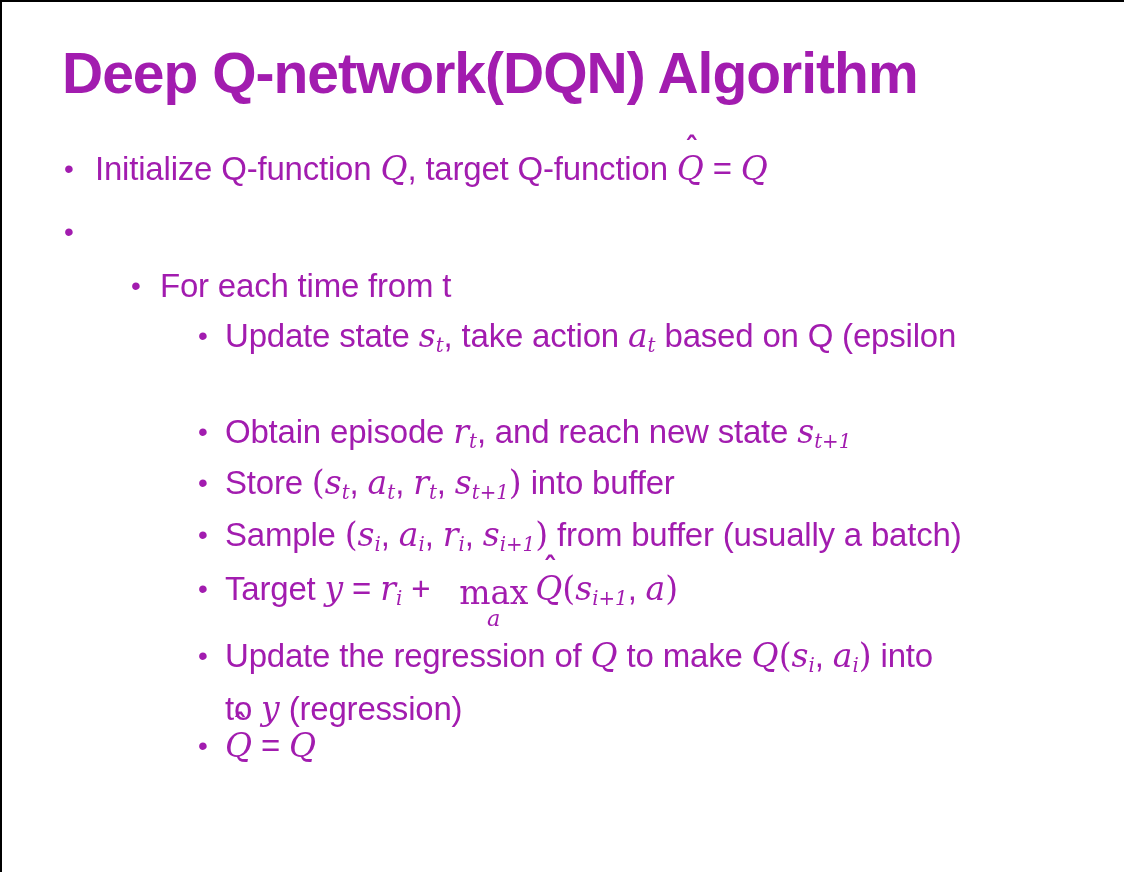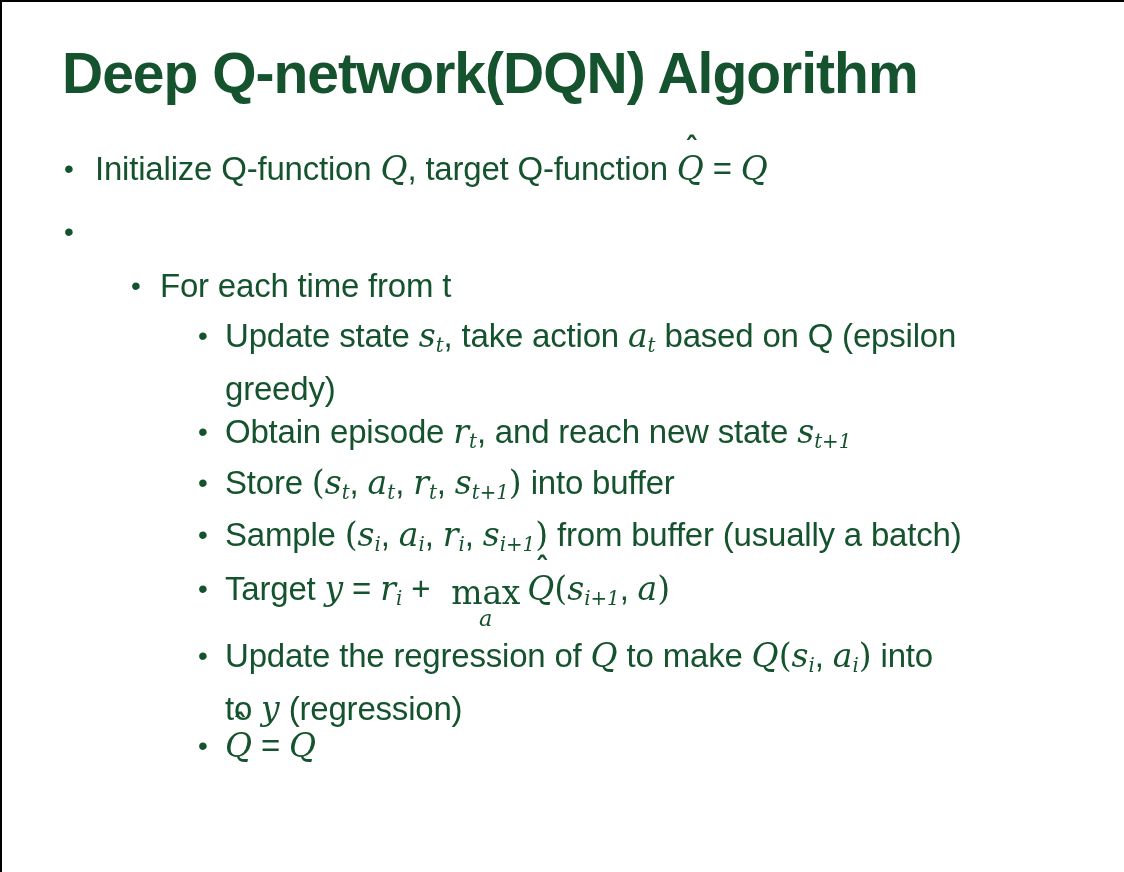--- a/index.html
+++ b/index.html
@@ -2,21 +2,21 @@
 <html><head>
 <meta charset="utf-8">
 <style>
   html,body{margin:0;padding:0;background:#ffffff;}
   .slide{
     position:relative;
     width:1124px;height:872px;
     background:#ffffff;
     overflow:hidden;
     font-family:"Liberation Sans",sans-serif;
-    color:#14532d;
+    color:#a21caf;
   }
   .border-top{position:absolute;top:0;left:0;width:1124px;height:2px;background:#000000;}
   .border-left{position:absolute;top:0;left:0;width:2px;height:872px;background:#000000;}
 
   .title{
     position:absolute;left:62px;top:40px;margin:0;
     font-size:57px;font-weight:700;letter-spacing:-1px;
     white-space:nowrap;
   }
 
@@ -36,21 +36,21 @@
   .ms{font-family:"DejaVu Serif",serif;font-style:italic;font-size:0.60em;vertical-align:-0.24em;letter-spacing:0;}
   .mp{font-family:"DejaVu Serif",serif;font-style:normal;letter-spacing:0;}
   .qhat{position:relative;display:inline-block;}
   .qhat .hat{
     position:absolute;left:55%;top:-0.42em;transform:translateX(-50%);
     font-size:0.85em;line-height:1;font-family:"DejaVu Sans",sans-serif;font-weight:700;
   }
   .maxop{
     display:inline-block;text-align:center;line-height:0.95;
     vertical-align:-0.80em;font-family:"DejaVu Serif",serif;
-    margin:0 7px 0 12px;
+    margin:0 7px 0 20px;
   }
   .maxop .mlabel{display:block;}
   .maxop .munder{display:block;font-size:0.68em;}
 </style>
 </head>
 <body>
 
 <div class="slide">
   <div class="border-top"></div>
   <div class="border-left"></div>
@@ -72,21 +72,20 @@
     <span class="bullet">•</span>
     <div class="txt">
       <span>For each time from t</span>
     </div>
   </div>
 
   <div class="row lv3" style="top:314px">
     <span class="bullet">•</span>
     <div class="txt">
       <span>Update state </span><i class="mv">s</i><span class="ms">t</span><span>, take action </span><i class="mv">a</i><span class="ms">t</span><span> based on Q (epsilon</span><br>
-      <span>greedy)</span>
     </div>
   </div>
 
   <div class="row lv3" style="top:410px">
     <span class="bullet">•</span>
     <div class="txt">
       <span>Obtain episode </span><i class="mv">r</i><span class="ms">t</span><span>, and reach new state </span><i class="mv">s</i><span class="ms">t+1</span>
     </div>
   </div>
 

